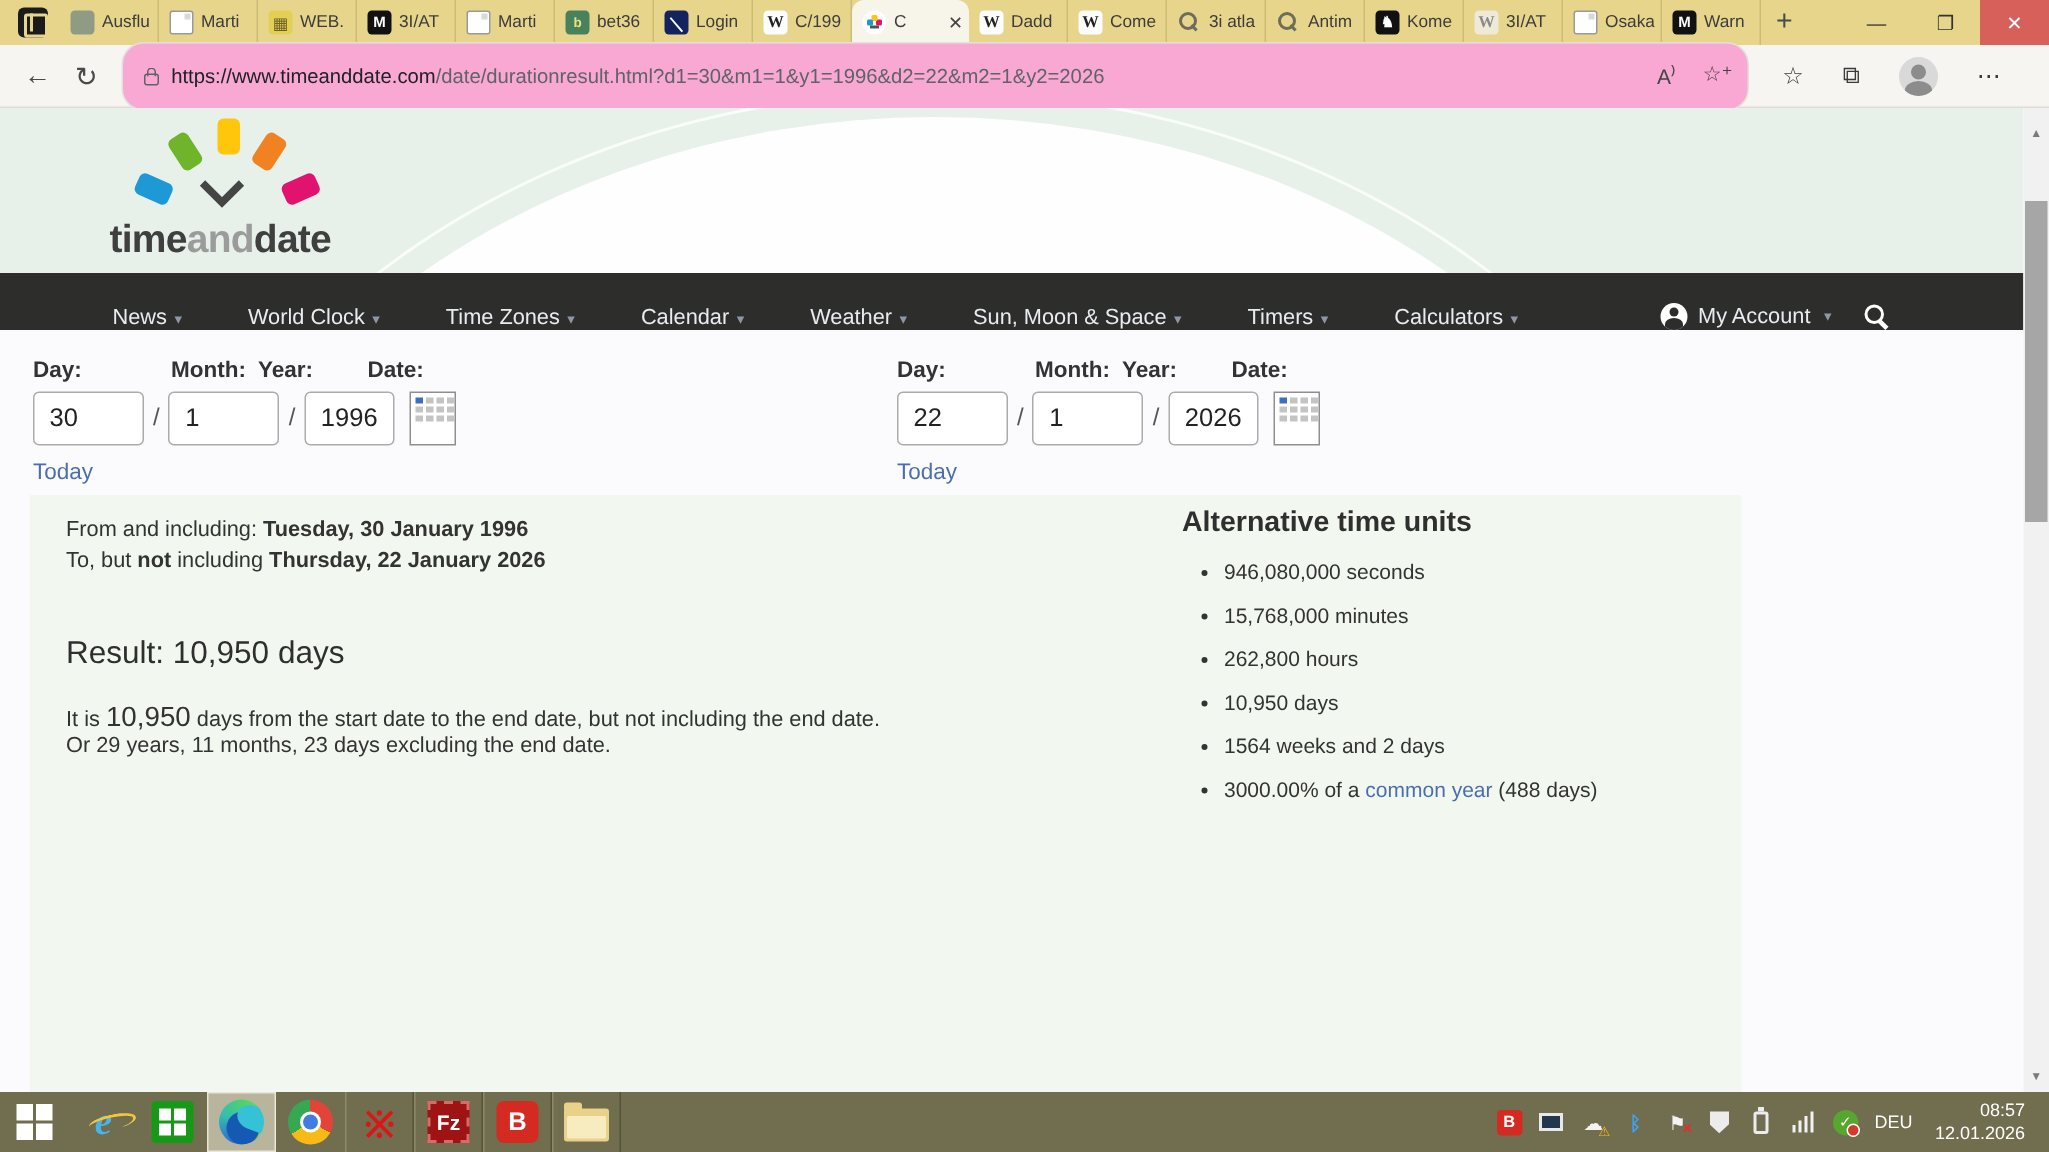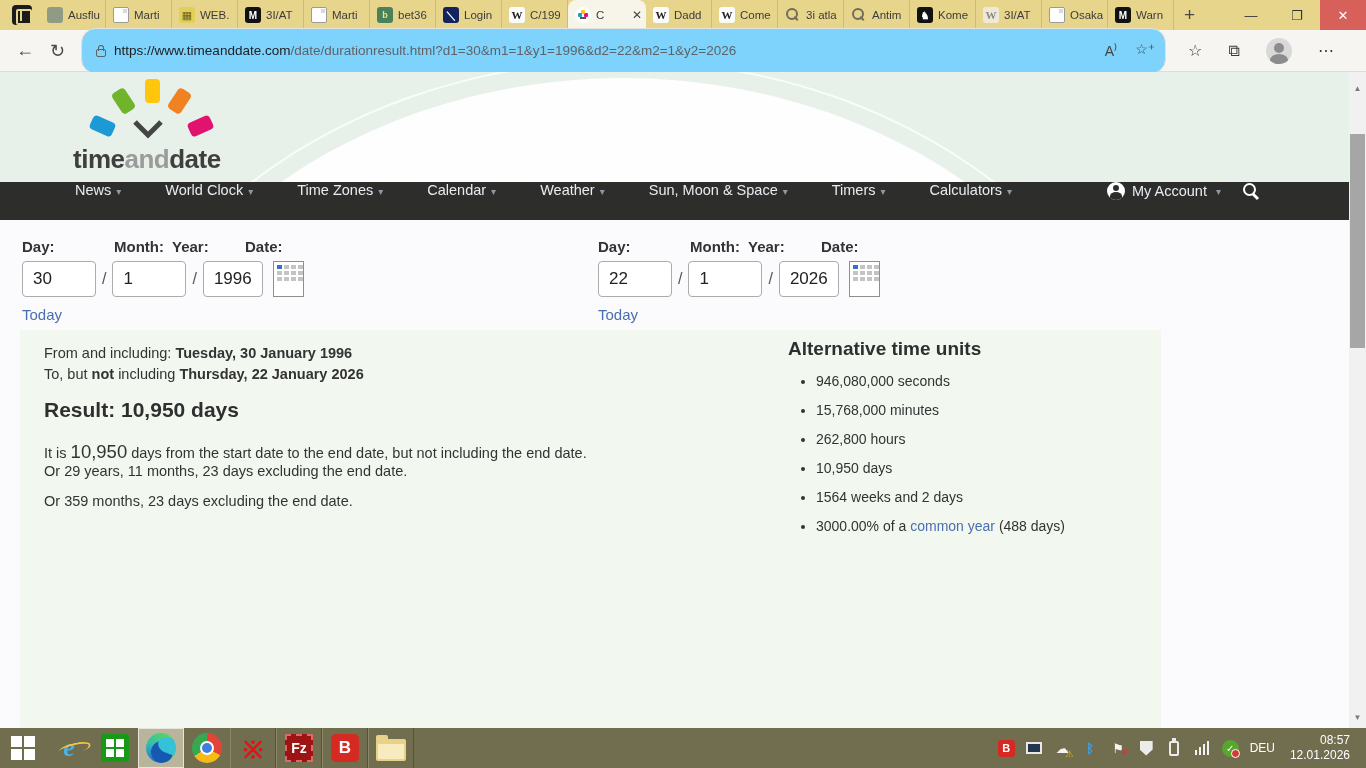--- a/index.html
+++ b/index.html
@@ -31,21 +31,21 @@
   .fav-tad:before { content:""; position:absolute; left:3px; top:6px; width:4px; height:4px; border-radius:1px; background:#1d9ad6; box-shadow:3px -3px 0 #ffc60b, 6px 0 0 #e2136e; }
   .fav-tad:after { content:""; position:absolute; left:5px; top:10px; width:6px; height:2px; background:#555; }
   .newtab { font-size:19px; color:#4a4a4a; margin-left:10px; flex:0 0 auto; }
   .wincontrols { margin-left:auto; display:flex; align-items:center; height:30px; }
   .wbtn { width:46px; height:30px; display:flex; align-items:center; justify-content:center; font-size:13px; color:#333; }
   .wbtn.close { background:#d8605a; color:#fff; width:46px; }
 
   
   .toolbar { position:absolute; top:30px; left:0; width:1366px; height:42px; background:#f6f5f2; border-bottom:1px solid #dedcd6; display:flex; align-items:center; }
   .navbtn { font-size:18px; color:#4a4a4a; margin-left:16px; }
-  .urlpill { margin-left:16px; width:1085px; height:46px; background:#7dd3fc; border:1px solid #e3e1db; border-radius:15px; display:flex; align-items:center; padding:0 10px 0 12px; }
+  .urlpill { margin-left:16px; width:1085px; height:46px; background:#f9a8d4; border:1px solid #e3e1db; border-radius:15px; display:flex; align-items:center; padding:0 10px 0 12px; }
   .lock { width:10px; height:8px; border:1.5px solid #5f6368; border-radius:2px; position:relative; margin:4px 8px 0 2px; flex:0 0 auto;}
   .lock:before { content:""; position:absolute; left:1px; top:-5px; width:4px; height:5px; border:1.5px solid #5f6368; border-bottom:none; border-radius:4px 4px 0 0; }
   .url { font-size:13.5px; color:#5f6368; white-space:nowrap; overflow:hidden; flex:1; }
   .url b { color:#202124; font-weight:400; }
   .pillicons { display:flex; gap:18px; margin-left:12px; color:#444; font-size:14px; flex:0 0 auto; }
   .tbicons { display:flex; gap:26px; margin-left:22px; color:#3a3a3a; font-size:16px; align-items:center; }
   .avatar { width:26px; height:26px; border-radius:50%; background:#d9d9d9; position:relative; overflow:hidden; }
   .avatar:before { content:""; position:absolute; left:8px; top:5px; width:10px; height:10px; border-radius:50%; background:#8c8c8c; }
   .avatar:after { content:""; position:absolute; left:4px; top:16px; width:18px; height:12px; border-radius:50% 50% 0 0; background:#8c8c8c; }
 
@@ -61,21 +61,21 @@
   .chip.blue { left:22px; top:38px; transform:rotate(-66deg); background:#1d9ad6; }
   .chip.green { left:43px; top:13px; transform:rotate(-33deg); background:#70b42c; }
   .chip.yellow { left:72px; top:3px; background:#ffc60b; }
   .chip.orange { left:99px; top:13px; transform:rotate(33deg); background:#f08222; }
   .chip.pink { left:120px; top:38px; transform:rotate(66deg); background:#e2136e; }
   .chev { position:absolute; left:60px; top:44px; }
   .wordmark { position:absolute; left:0; top:68px; font-size:26px; font-weight:700; letter-spacing:-0.5px; color:#3f3f3f; }
   .wordmark .mid { color:#9b9b9b; }
 
   
-  .navbar { width:100%; height:38px; background:#2d2d2c; display:flex; align-items:flex-start; padding:0 90px 0 75px; color:#e8ebf0; font-size:14.5px; }
+  .navbar { width:100%; height:38px; background:#2d2d2c; display:flex; align-items:flex-end; padding:0 90px 0 75px; color:#e8ebf0; font-size:14.5px; }
   .navitem { margin-right:44px; white-space:nowrap; cursor:pointer; }
   .navitem:after { content:"▾"; font-size:10px; color:#8e97a8; margin-left:5px; }
   .navright { margin-left:auto; display:flex; align-items:center; gap:22px; }
   .account { display:flex; align-items:center; gap:7px; white-space:nowrap; }
   .account:after { content:"▾"; font-size:10px; color:#8e97a8; margin-left:2px;}
   .personicon { width:18px; height:18px; border-radius:50%; background:#fff; position:relative; overflow:hidden; }
   .personicon:before { content:""; position:absolute; left:6px; top:3px; width:6px; height:6px; border-radius:50%; background:#2d2d2c; }
   .personicon:after { content:""; position:absolute; left:3px; top:10px; width:12px; height:8px; border-radius:50% 50% 0 0; background:#2d2d2c; }
   .sicon { width:16px; height:16px; position:relative; }
   .sicon:before { content:""; position:absolute; left:0; top:0; width:9px; height:9px; border:2.5px solid #fff; border-radius:50%; }
@@ -101,21 +101,21 @@
   .chkrow input { width:14px; height:14px; }
   .chkrow label { font-size:16.5px; font-weight:700; color:#222; }
   .linkcol { position:absolute; left:22px; top:162px; font-size:14.5px; line-height:23px; }
   .worklink { position:absolute; left:599px; top:162px; font-size:14.5px; }
   .calcbtn { position:absolute; left:22px; top:208px; width:184px; height:35px; background:#7cb827; border:1px solid #639617; border-radius:4px; color:#fff; font-size:16px; font-weight:700; font-family:"Liberation Sans",sans-serif; cursor:pointer; }
 
   
   .result { position:absolute; top:258px; left:20px; width:1141px; height:398px; background:#f2f8f0; color:#333; }
   .rescol { position:absolute; left:24px; top:13px; width:700px; font-size:14.5px; }
   .resline { line-height:21px; }
-  .restitle { font-size:21px; font-weight:700; margin:13px 0 0 0; color:#2f2f2f; }
+  .restitle { font-size:21px; font-weight:400; margin:39px 0 0 0; color:#2f2f2f; }
   .r1 { margin-top:19px; } .r1 .big { font-size:18.5px; }
   .r2 { } .r3 { margin-top:14px; }
   .altcol { position:absolute; left:768px; top:8px; width:360px; }
   .alttitle { font-size:19px; font-weight:700; color:#2f2f2f; }
   .altintro { font-size:14px; margin-top:13px; }
   .altlist { margin:10px 0 0 28px; font-size:14px; }
   .altlist li { margin-top:13px; }
 
   
   .scrollbar { position:absolute; top:72px; right:0; width:17px; height:656px; background:#f1f1f1; }
@@ -383,21 +383,20 @@
       <button class="calcbtn">Calculate Duration</button>
     </div>
 
     <div class="result">
       <div class="rescol">
         <div class="resline"><span>From and including: </span><b>Tuesday, 30 January 1996</b></div>
         <div class="resline"><span>To, but </span><b>not</b><span> including </span><b>Thursday, 22 January 2026</b></div>
         <div class="restitle">Result: 10,950 days</div>
         <div class="r1"><span>It is </span><span class="big">10,950</span><span> days from the start date to the end date, but not including the end date.</span></div>
         <div class="r2">Or 29 years, 11 months, 23 days excluding the end date.</div>
-        <div class="r3">Or 359 months, 23 days excluding the end date.</div>
       </div>
       <div class="altcol">
         <div class="alttitle">Alternative time units</div>
         <ul class="altlist">
           <li>946,080,000 seconds</li>
           <li>15,768,000 minutes</li>
           <li>262,800 hours</li>
           <li>10,950 days</li>
           <li>1564 weeks and 2 days</li>
           <li><span>3000.00% of a </span><span class="pl">common year</span><span> (488 days)</span></li>

